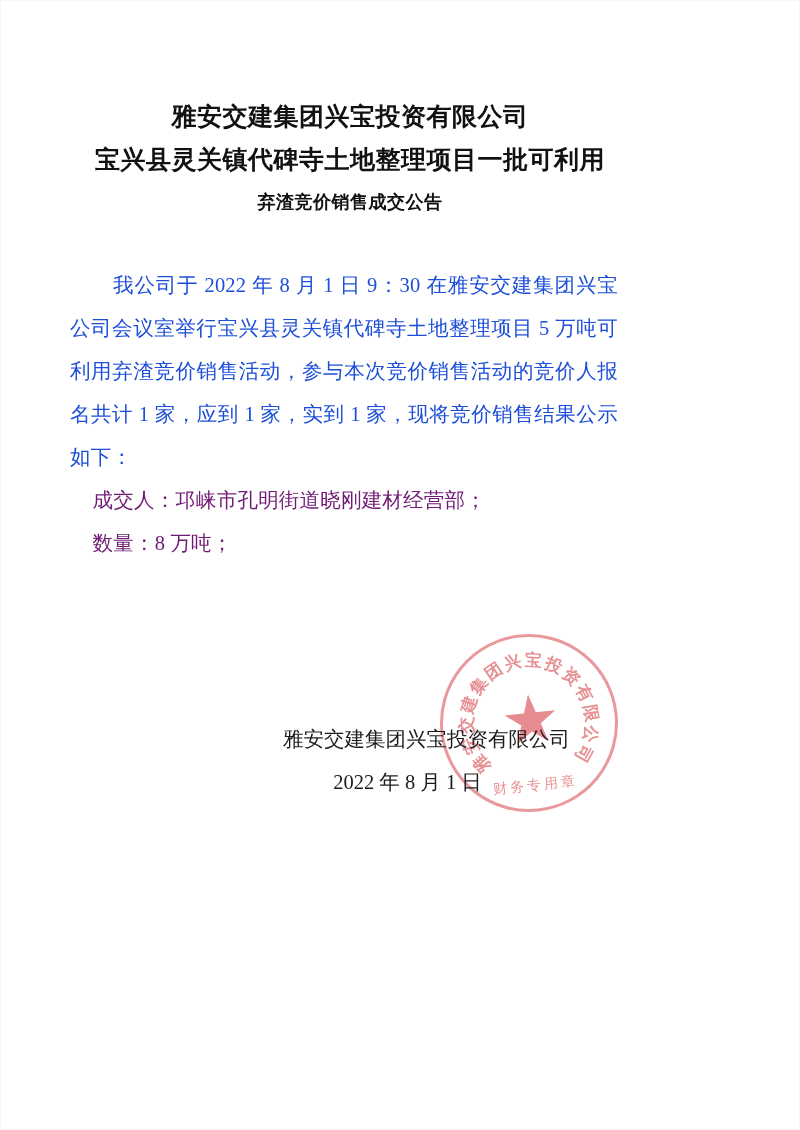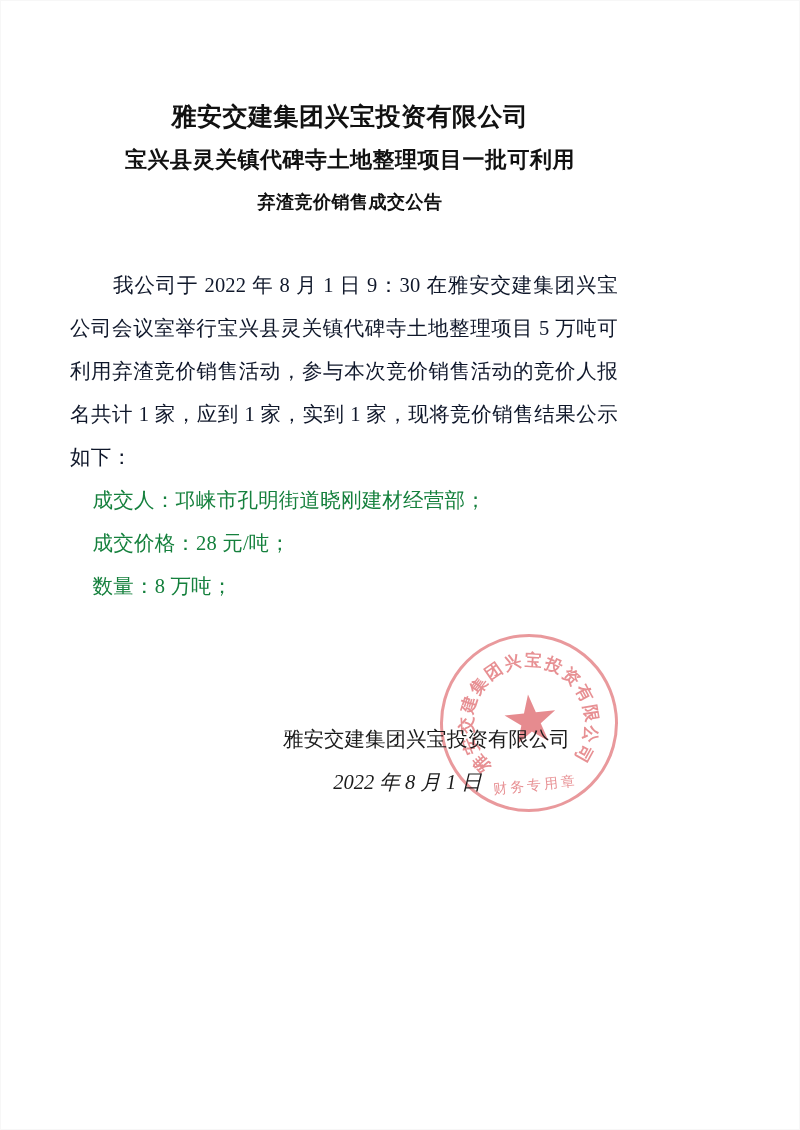--- a/index.html
+++ b/index.html
@@ -30,42 +30,42 @@
     letter-spacing: 0.5px;
     color: #111111;
     margin: 0 auto;
     width: 560px;
   }
   .doc-title .title-line {
     display: block;
     white-space: nowrap;
   }
   .title-line-1 { font-size: 25px; }
-  .title-line-2 { font-size: 22px; }
+  .title-line-2 { font-size: 25px; }
   .title-line-3 { font-size: 18px; }
 
   .body-block {
     margin-top: 40px;
   }
   .para {
     font-size: 20.5px;
     line-height: 43px;
     text-align: justify;
     text-justify: inter-ideograph;
-    color: #0f172a;
+    color: #1d4ed8;
     margin: 0;
     letter-spacing: 0.2px;
   }
   .para-indent {
     text-indent: 2.1em;
   }
   .list-line {
     font-size: 20.5px;
     line-height: 43px;
-    color: #15803d;
+    color: #701a75;
     margin: 0;
     text-indent: 1.1em;
     letter-spacing: 0.2px;
   }
 
   .sign-block {
     position: absolute;
     right: 118px;
     top: 718px;
     text-align: left;
@@ -77,21 +77,20 @@
     color: #1b1b1b;
     white-space: nowrap;
   }
   .sign-date {
     font-size: 20.5px;
     line-height: 43px;
     color: #1b1b1b;
     text-align: center;
     white-space: nowrap;
     padding-right: 38px;
-    font-style: italic;
   }
 
   
   .seal {
     position: absolute;
     left: 440px;
     top: 634px;
     width: 172px;
     height: 172px;
     border-radius: 50%;
@@ -162,21 +161,20 @@
 
   <div class="doc-title">
     <span class="title-line title-line-1">雅安交建集团兴宝投资有限公司</span>
     <span class="title-line title-line-2">宝兴县灵关镇代碑寺土地整理项目一批可利用</span>
     <span class="title-line title-line-3">弃渣竞价销售成交公告</span>
   </div>
 
   <div class="body-block">
     <p class="para para-indent">我公司于 2022 年 8 月 1 日 9：30 在雅安交建集团兴宝公司会议室举行宝兴县灵关镇代碑寺土地整理项目 5 万吨可利用弃渣竞价销售活动，参与本次竞价销售活动的竞价人报名共计 1 家，应到 1 家，实到 1 家，现将竞价销售结果公示如下：</p>
     <p class="list-line">成交人：邛崃市孔明街道晓刚建材经营部；</p>
-    <p class="list-line">成交价格：28 元/吨；</p>
     <p class="list-line">数量：8 万吨；</p>
   </div>
 
   <div class="seal">
     <div class="seal-inner"></div>
     <div class="seal-text-top">
         <span class="seal-char" style="transform: rotate(-125deg) translate(-8px, -74px);">雅</span>
         <span class="seal-char" style="transform: rotate(-105.769deg) translate(-8px, -74px);">安</span>
         <span class="seal-char" style="transform: rotate(-86.5385deg) translate(-8px, -74px);">交</span>
         <span class="seal-char" style="transform: rotate(-67.3077deg) translate(-8px, -74px);">建</span>

